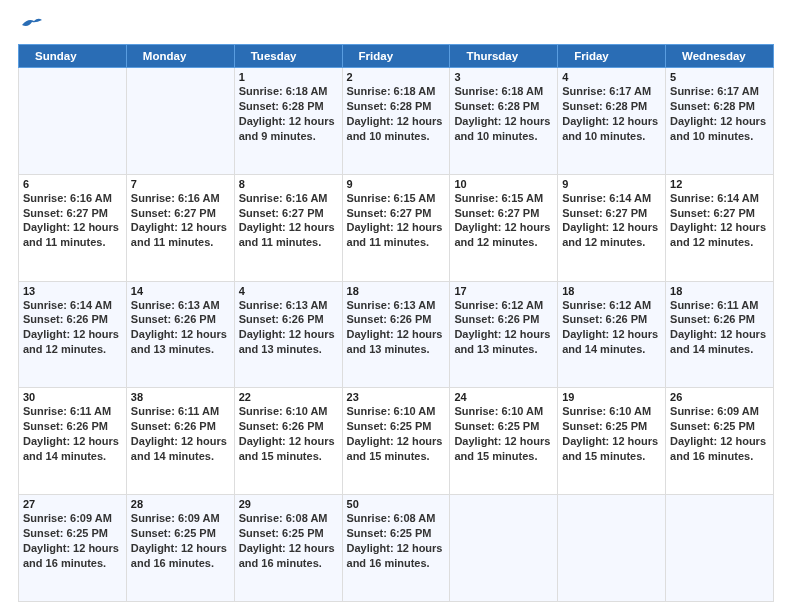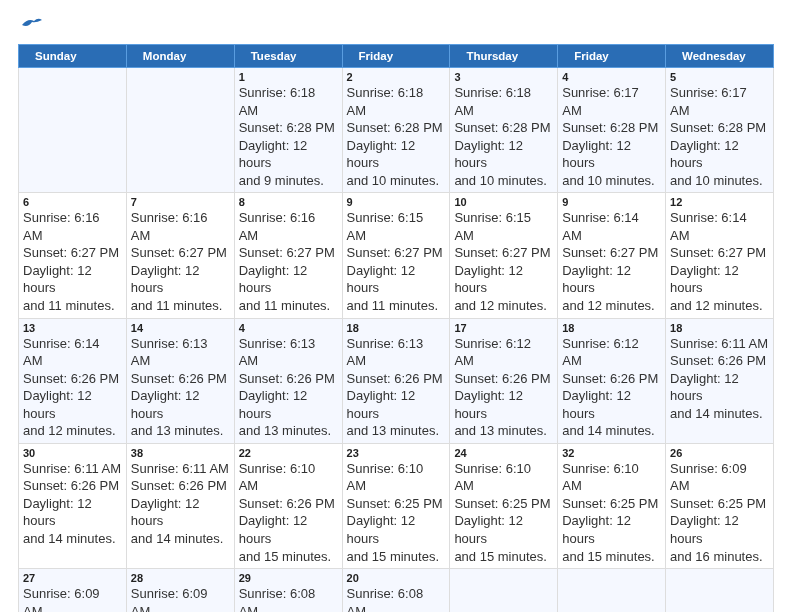--- a/index.html
+++ b/index.html
@@ -91,23 +91,24 @@
       background: #fff;
     }
     .day-num {
       font-size: 11px;
       font-weight: bold;
       color: #222;
       display: block;
       margin-bottom: 1px;
     }
     .day-info {
-      font-size: 13px;
+      font-size: 11px;
       color: #333;
       line-height: 1.35;
+      font-weight: bold;
     }
     .calendar tbody tr td {
       background: #fff;
     }
     .calendar tbody tr:nth-child(odd) td {
       background: #f5f8ff;
     }
     .calendar tbody tr:nth-child(even) td {
       background: #fff;
     }
@@ -316,21 +317,21 @@
 and 15 minutes.</div>
           </td>
           <td>
             <span class="day-num">24</span>
             <div class="day-info" style="white-space: pre-line;">Sunrise: 6:10 AM
 Sunset: 6:25 PM
 Daylight: 12 hours
 and 15 minutes.</div>
           </td>
           <td>
-            <span class="day-num">32</span>
+            <span class="day-num">19</span>
             <div class="day-info" style="white-space: pre-line;">Sunrise: 6:10 AM
 Sunset: 6:25 PM
 Daylight: 12 hours
 and 15 minutes.</div>
           </td>
           <td>
             <span class="day-num">26</span>
             <div class="day-info" style="white-space: pre-line;">Sunrise: 6:09 AM
 Sunset: 6:25 PM
 Daylight: 12 hours
@@ -353,21 +354,21 @@
 and 16 minutes.</div>
           </td>
           <td>
             <span class="day-num">29</span>
             <div class="day-info" style="white-space: pre-line;">Sunrise: 6:08 AM
 Sunset: 6:25 PM
 Daylight: 12 hours
 and 16 minutes.</div>
           </td>
           <td>
-            <span class="day-num">20</span>
+            <span class="day-num">50</span>
             <div class="day-info" style="white-space: pre-line;">Sunrise: 6:08 AM
 Sunset: 6:25 PM
 Daylight: 12 hours
 and 16 minutes.</div>
           </td>
           <td class="empty"></td>
           <td class="empty"></td>
           <td class="empty"></td>
         </tr>
       </tbody>

